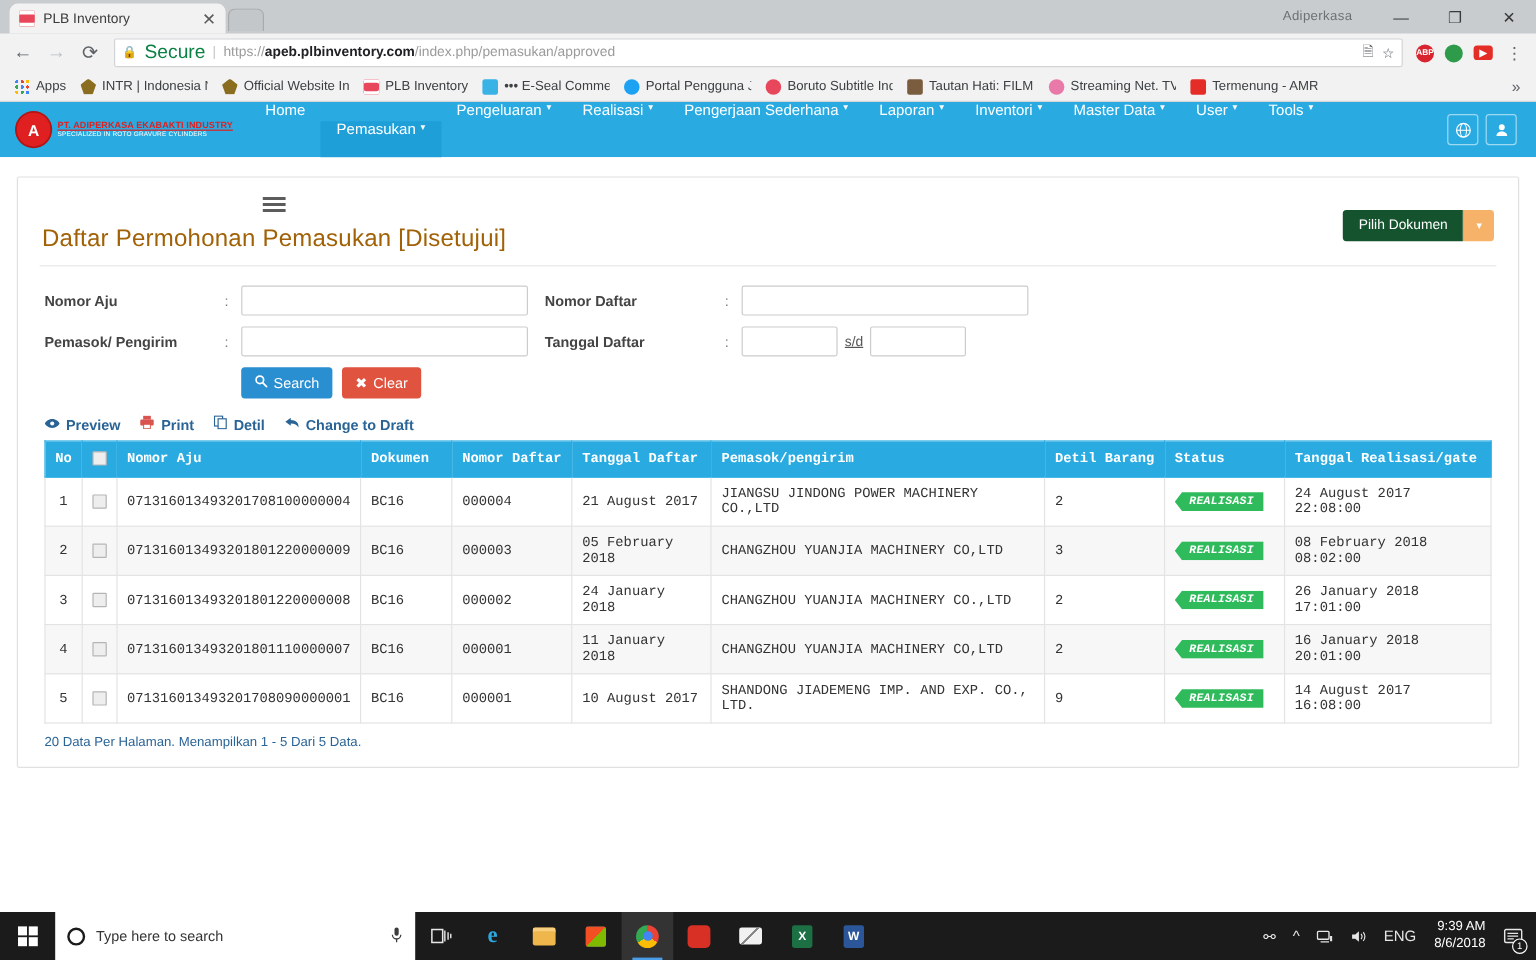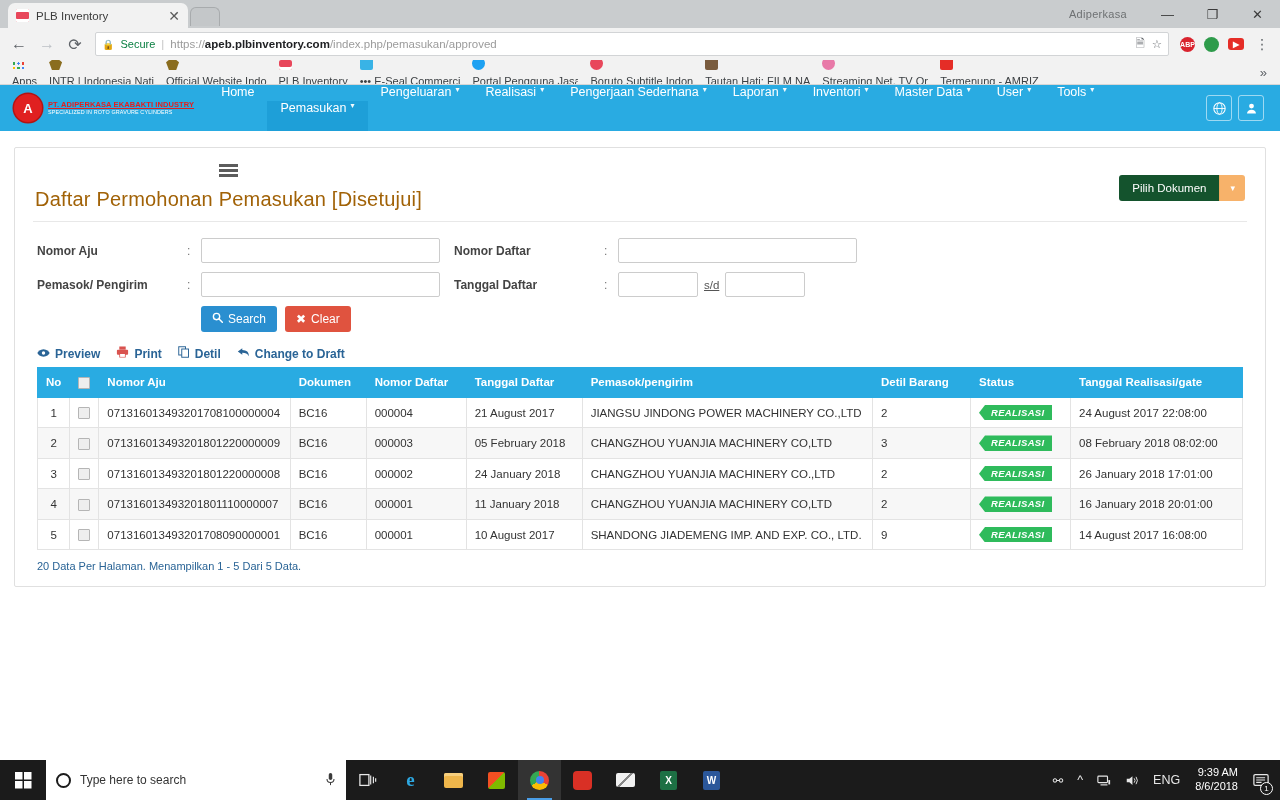--- a/index.html
+++ b/index.html
@@ -59,21 +59,21 @@
     width: 26px; height: 26px; display: flex; align-items: center; justify-content: center;
     font-size: 16px; color: #5f6368; cursor: pointer; border-radius: 50%;
   }
   .navbtn.disabled { color: #bdc1c6; }
   .omnibox {
     flex: 1; height: 24px; background: #fff; border: 1px solid #d2d4d6;
     border-radius: 2px; display: flex; align-items: center;
     padding: 0 6px; margin: 0 5px; gap: 6px; font-size: 11.5px;
   }
   .lockico { color: #0b8043; font-size: 10px; display: flex; align-items: center; gap: 3px; }
-  .securetxt { color: #0b8043; font-size: 11px; }
+  .securetxt { color: #0b8043; font-size: 16px; }
   .url-sep { color: #c5c5c5; }
   .url { color: #9b9b9b; white-space: nowrap; overflow: hidden; }
   .url b { color: #202124; font-weight: 700; }
   .omni-right { margin-left: auto; display: flex; align-items: center; gap: 7px; color: #5f6368; }
   .ext-icons { display: flex; align-items: center; gap: 9px; padding: 0 4px; }
   .ext {
     width: 15px; height: 15px; border-radius: 50%;
     display: flex; align-items: center; justify-content: center;
     font-size: 7px; color: #fff; font-weight: bold;
   }
@@ -81,21 +81,21 @@
   .ext.globe { background: #2e9b4b; }
   .ext.yt { background: #e52d27; border-radius: 3px; width: 16px; height: 12px; font-size: 8px; }
   .kebab { font-size: 14px; color: #5f6368; padding: 0 5px; cursor: pointer; letter-spacing: 0; }
 
   
   .bookmarks {
     height: 25px; background: #f2f2f2; border-bottom: 1px solid #d6d6d6;
     display: flex; align-items: center; padding: 0 6px; gap: 0; flex: none;
     font-size: 11px; color: #3c4043; overflow: hidden; position: relative;
   }
-  .bm { display: flex; gap: 5px; padding: 2px 6px; white-space: nowrap; cursor: pointer; max-width: 118px; flex-direction: column; }
+  .bm { display: flex; align-items: center; gap: 5px; padding: 2px 6px; white-space: nowrap; cursor: pointer; max-width: 118px; }
   .bm span.lbl { overflow: hidden; text-overflow: clip; }
   .bmico { width: 13px; height: 13px; flex: none; border-radius: 2px; display:block; }
   .ic-apps {
     background:
       radial-gradient(circle 1.4px at 2px 2px, #4285f4 99%, transparent),
       radial-gradient(circle 1.4px at 6.5px 2px, #ea4335 99%, transparent),
       radial-gradient(circle 1.4px at 11px 2px, #fbbc05 99%, transparent),
       radial-gradient(circle 1.4px at 2px 6.5px, #34a853 99%, transparent),
       radial-gradient(circle 1.4px at 6.5px 6.5px, #4285f4 99%, transparent),
       radial-gradient(circle 1.4px at 11px 6.5px, #ea4335 99%, transparent),
@@ -205,21 +205,21 @@
     display: flex; align-items: center; gap: 16px; padding: 14px 22px 6px 22px;
     font-size: 12px;
   }
   .tlink { display: flex; align-items: center; gap: 5px; color: #2a6496; font-weight: bold; cursor: pointer; }
   .tlink .gi { font-size: 12px; }
   .tlink .gi.red { color: #d9534f; }
   .tlink .gi.dark { color: #4a6d8c; }
 
   
   .tablewrap { padding: 0 22px; }
-  table.grid { width: 100%; border-collapse: collapse; font-size: 11.5px; }
+  table.grid { width: 100%; border-collapse: collapse; font-size: 11.5px; font-family: Liberation Mono, monospace; }
   table.grid thead th {
     background: #29ABE2; color: #fff; font-size: 11.5px; font-weight: bold;
     text-align: left; padding: 8px 8px; border: 1px solid #29ABE2; white-space: nowrap;
   }
   table.grid tbody td {
     border: 1px solid #e3e3e3; padding: 7px 8px; color: #333; vertical-align: middle;
   }
   table.grid tbody tr:nth-child(even) { background: #f7f7f7; }
   .chk {
     width: 12px; height: 12px; border: 1px solid #b5b5b5; background: #eee;

